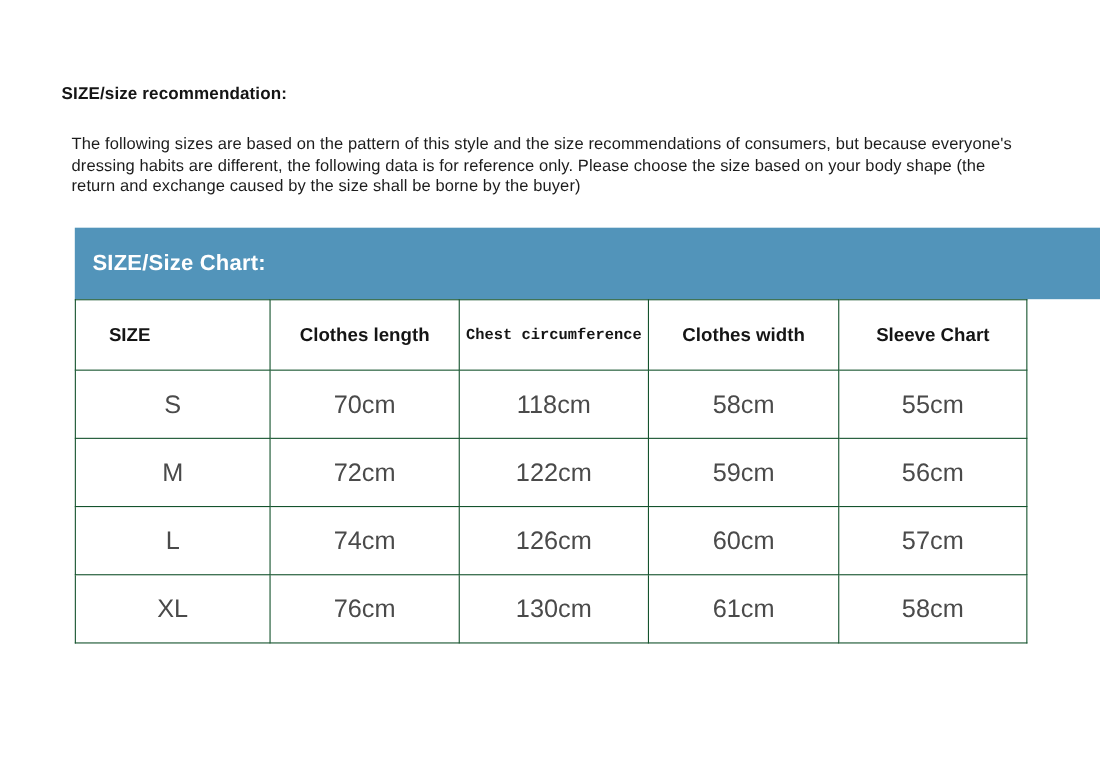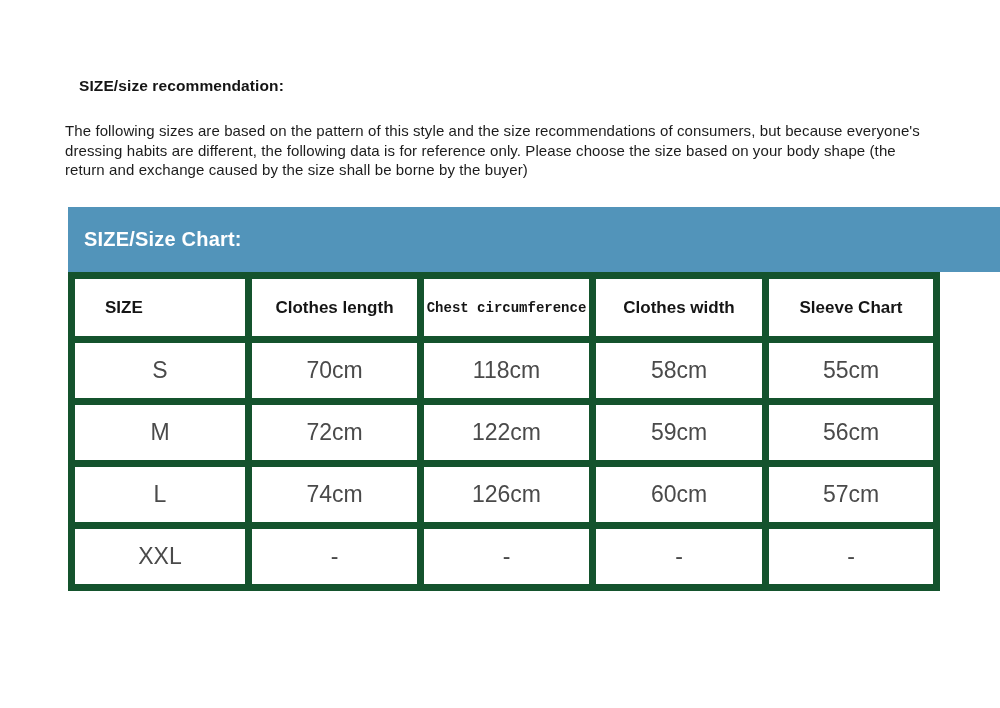--- a/index.html
+++ b/index.html
@@ -7,21 +7,21 @@
     padding: 0;
     width: 1000px;
     height: 708px;
     background: #ffffff;
     font-family: "Liberation Sans", sans-serif;
     overflow: hidden;
     position: relative;
   }
   .heading {
     position: absolute;
-    left: 79px;
+    left: 56px;
     top: 77px;
     font-size: 15.5px;
     font-weight: 700;
     color: #151515;
     letter-spacing: 0.1px;
   }
   .description {
     position: absolute;
     left: 65px;
     top: 121px;
@@ -54,21 +54,21 @@
     position: absolute;
     left: 68px;
     top: 272px;
     width: 865px;
     border-collapse: collapse;
     table-layout: fixed;
     background: #ffffff;
   }
   table.size-table th,
   table.size-table td {
-    border: 7px solid #14532d;
+    border: 1px solid #14532d;
     box-sizing: border-box;
   }
   table.size-table thead th {
     height: 64px;
     font-size: 17px;
     font-weight: 700;
     color: #151515;
     vertical-align: middle;
   }
   table.size-table thead th.col-size {
@@ -132,20 +132,20 @@
       <td>56cm</td>
     </tr>
     <tr>
       <td>L</td>
       <td>74cm</td>
       <td>126cm</td>
       <td>60cm</td>
       <td>57cm</td>
     </tr>
     <tr>
-      <td>XXL</td>
-      <td>-</td>
-      <td>-</td>
-      <td>-</td>
-      <td>-</td>
+      <td>XL</td>
+      <td>76cm</td>
+      <td>130cm</td>
+      <td>61cm</td>
+      <td>58cm</td>
     </tr>
   </tbody>
 </table>
 
 </body></html>

